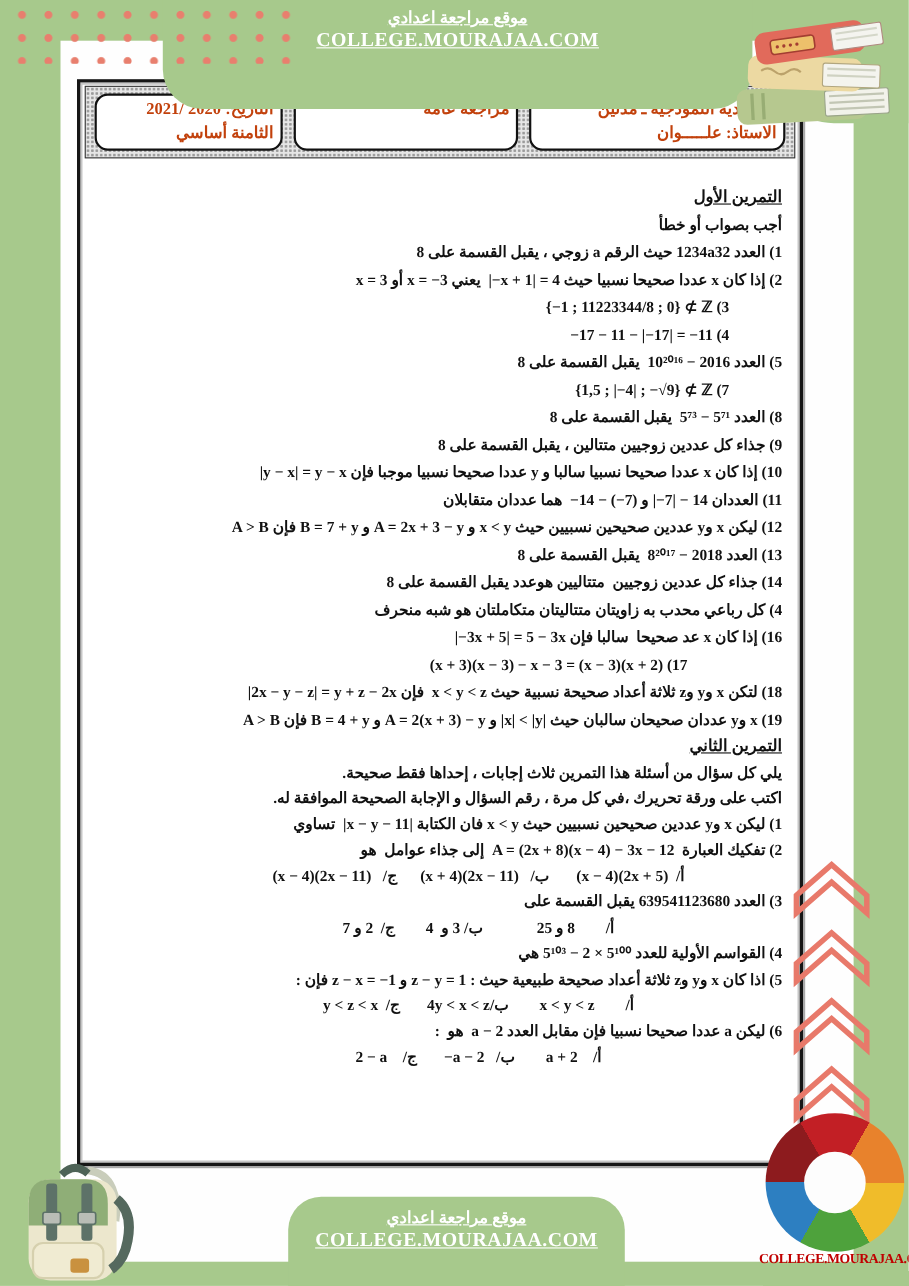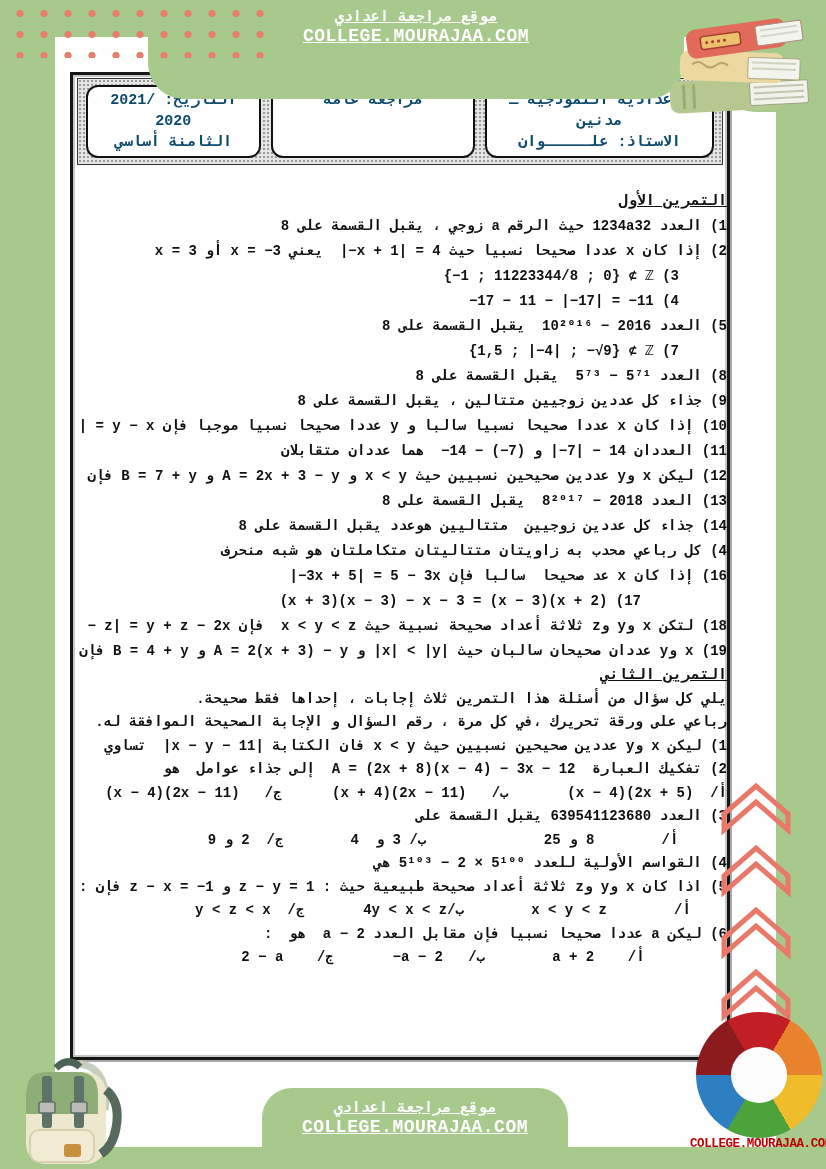--- a/index.html
+++ b/index.html
@@ -1,41 +1,41 @@
 <!DOCTYPE html>
 <html lang="ar"><head>
 <meta charset="utf-8">
 <style>
   html,body{margin:0;padding:0}
   .stage{position:relative;width:826px;height:1169px;background:#a7c98c;overflow:hidden;
-         font-family:Liberation Mono, monospace}
+         font-family:Liberation Serif, serif}
   .paper{position:absolute;left:55px;top:37px;width:721px;height:1110px;background:#fefefe}
   .dots{position:absolute;left:0;top:0;width:268px;height:58px;
         background-image:radial-gradient(circle,#e87f6e 3.2px,rgba(0,0,0,0) 4px);
         background-size:24px 21px;background-position:8px 3px;z-index:6}
   .toptab{position:absolute;left:148px;top:0;width:536px;height:99px;background:#a7c98c;
           border-radius:0 0 36px 36px;text-align:center;color:#fff;z-index:5}
   .toptab .l1{margin-top:7px;font-size:15px;font-weight:bold;text-decoration:underline}
   .toptab .l2{font-size:18px;font-weight:bold;text-decoration:underline;letter-spacing:.5px}
   .trcorner{position:absolute;left:703px;top:0;width:123px;height:112px;background:#a7c98c;
             border-radius:0 0 0 55px;z-index:4}
   .books{position:absolute;left:664px;top:2px;z-index:7}
   .sheet{position:absolute;left:70px;top:72px;width:654px;height:982px;background:#fff;
          border:3px solid #161616;overflow:hidden;z-index:3;
          box-shadow:inset 2px -2px 0 #c6c6c6, inset -2px 2px 0 #c6c6c6, 2px 2px 0 #a9a9a9}
   .htable{display:flex;flex-direction:row;direction:rtl;gap:10px;margin:3px 4px;padding:6px 8px;
           border:1px solid #333;background-color:#e6e6e6;
           background-image:radial-gradient(circle,#9a9a9a 1px,rgba(0,0,0,0) 1.6px);
           background-size:4px 4px}
-  .hcell{background:#fff;border:2px solid #111;border-radius:12px;padding:3px 18px;text-align:center;
-         font-weight:bold;font-size:15px;line-height:21px;color:#0c4a6e}
+  .hcell{background:#fff;border:2px solid #111;border-radius:12px;padding:3px 6px;text-align:right;
+         font-weight:bold;font-size:15px;line-height:21px;color:#c2410c}
   .hcell.school{flex:1.15}
   .hcell.review{flex:1}
   .hcell.date{flex:.82}
-  .content{margin:24px 0 0 6px;direction:rtl;text-align:right;font-weight:bold;color:#111}
+  .content{margin:24px 16px 0 6px;direction:rtl;text-align:right;font-weight:bold;color:#111}
   .ln{font-size:14px;line-height:25px;white-space:pre;overflow:hidden}
   .ex2 .ln{line-height:23.5px}
   .sec{text-decoration:underline;font-size:15px}
   .ind1{padding-right:48px}
   .ind2{padding-right:86px}
   .opts{text-align:center;padding-left:80px}
   .chev{position:absolute;left:716px;top:780px;z-index:6}
   .bottab{position:absolute;left:262px;top:1088px;width:306px;height:81px;background:#a7c98c;
           border-radius:30px 30px 0 0;text-align:center;color:#fff;z-index:5}
   .bottab .l1{margin-top:10px;font-size:15px;font-weight:bold;text-decoration:underline}
@@ -105,20 +105,21 @@
       </div>
       <div class="hcell date">
         <div>التاريخ: ⁦2021/ 2020⁩</div>
         <div>الثامنة أساسي</div>
       </div>
     </div>
 
     <div class="content">
       <div class="ex1">
         <div class="ln sec">التمرين الأول</div>
+        <div class="ln">أجب بصواب أو خطأ</div>
         <div class="ln">1) العدد ⁦1234a32⁩ حيث الرقم ⁦a⁩ زوجي ، يقبل القسمة على 8</div>
         <div class="ln">2) إذا كان ⁦x⁩ عددا صحيحا نسبيا حيث ⁦|−x + 1| = 4⁩  يعني ⁦x = −3⁩ أو ⁦x = 3⁩</div>
         <div class="ln ind1">3) ⁦{−1 ; 11223344/8 ; 0} ⊄ ℤ⁩</div>
         <div class="ln ind1">4) ⁦−17 − 11 − |−17| = −11⁩</div>
         <div class="ln">5) العدد ⁦10²⁰¹⁶ − 2016⁩  يقبل القسمة على 8</div>
         <div class="ln ind1">7) ⁦{1,5 ; |−4| ; −√9} ⊄ ℤ⁩</div>
         <div class="ln">8) العدد ⁦5⁷³ − 5⁷¹⁩  يقبل القسمة على 8</div>
         <div class="ln">9) جذاء كل عددين زوجيين متتالين ، يقبل القسمة على 8</div>
         <div class="ln">10) إذا كان ⁦x⁩ عددا صحيحا نسبيا سالبا و ⁦y⁩ عددا صحيحا نسبيا موجبا فإن ⁦|y − x| = y − x⁩</div>
         <div class="ln">11) العددان ⁦|−7| − 14⁩ و ⁦−14 − (−7)⁩  هما عددان متقابلان</div>
@@ -128,26 +129,26 @@
         <div class="ln">4) كل رباعي محدب به زاويتان متتاليتان متكاملتان هو شبه منحرف</div>
         <div class="ln">16) إذا كان ⁦x⁩ عد صحيحا  سالبا فإن ⁦|−3x + 5| = 5 − 3x⁩</div>
         <div class="ln ind2">17) ⁦(x + 3)(x − 3) − x − 3 = (x − 3)(x + 2)⁩</div>
         <div class="ln">18) لتكن ⁦x⁩ و⁦y⁩ و⁦z⁩ ثلاثة أعداد صحيحة نسبية حيث ⁦x &lt; y &lt; z⁩  فإن ⁦|2x − y − z| = y + z − 2x⁩</div>
         <div class="ln">19) ⁦x⁩ و⁦y⁩ عددان صحيحان سالبان حيث ⁦|x| &lt; |y|⁩ و ⁦A = 2(x + 3) − y⁩ و ⁦B = 4 + y⁩ فإن ⁦A &gt; B⁩</div>
       </div>
 
       <div class="ex2">
         <div class="ln sec">التمرين الثاني</div>
         <div class="ln">يلي كل سؤال من أسئلة هذا التمرين ثلاث إجابات ، إحداها فقط صحيحة.</div>
-        <div class="ln">رباعي على ورقة تحريرك ،في كل مرة ، رقم السؤال و الإجابة الصحيحة الموافقة له.</div>
+        <div class="ln">اكتب على ورقة تحريرك ،في كل مرة ، رقم السؤال و الإجابة الصحيحة الموافقة له.</div>
         <div class="ln">1) ليكن ⁦x⁩ و⁦y⁩ عددين صحيحين نسبيين حيث ⁦x &lt; y⁩ فان الكتابة ⁦|x − y − 11|⁩  تساوي</div>
         <div class="ln">2) تفكيك العبارة  ⁦A = (2x + 8)(x − 4) − 3x − 12⁩  إلى جذاء عوامل  هو</div>
         <div class="ln opts">أ/  ⁦(x − 4)(2x + 5)⁩       ب/   ⁦(x + 4)(2x − 11)⁩      ج/   ⁦(x − 4)(2x − 11)⁩</div>
         <div class="ln">3) العدد ⁦639541123680⁩ يقبل القسمة على</div>
-        <div class="ln opts">أ/        8 و 25              ب/ 3 و  4        ج/  2 و 9</div>
+        <div class="ln opts">أ/        8 و 25              ب/ 3 و  4        ج/  2 و 7</div>
         <div class="ln">4) القواسم الأولية للعدد ⁦5¹⁰³ − 2 × 5¹⁰⁰⁩ هي</div>
         <div class="ln">5) اذا كان ⁦x⁩ و⁦y⁩ و⁦z⁩ ثلاثة أعداد صحيحة طبيعية حيث : ⁦z − y = 1⁩ و ⁦z − x = −1⁩ فإن :</div>
         <div class="ln opts">أ/        ⁦x &lt; y &lt; z⁩        ب/⁦4y &lt; x &lt; z⁩       ج/  ⁦y &lt; z &lt; x⁩</div>
         <div class="ln">6) ليكن ⁦a⁩ عددا صحيحا نسبيا فإن مقابل العدد ⁦a − 2⁩  هو  :</div>
         <div class="ln opts">أ/    ⁦a + 2⁩        ب/   ⁦−a − 2⁩       ج/    ⁦2 − a⁩</div>
       </div>
     </div>
   </div>
 
   <svg class="chev" width="86" height="260" viewBox="0 0 86 260">

